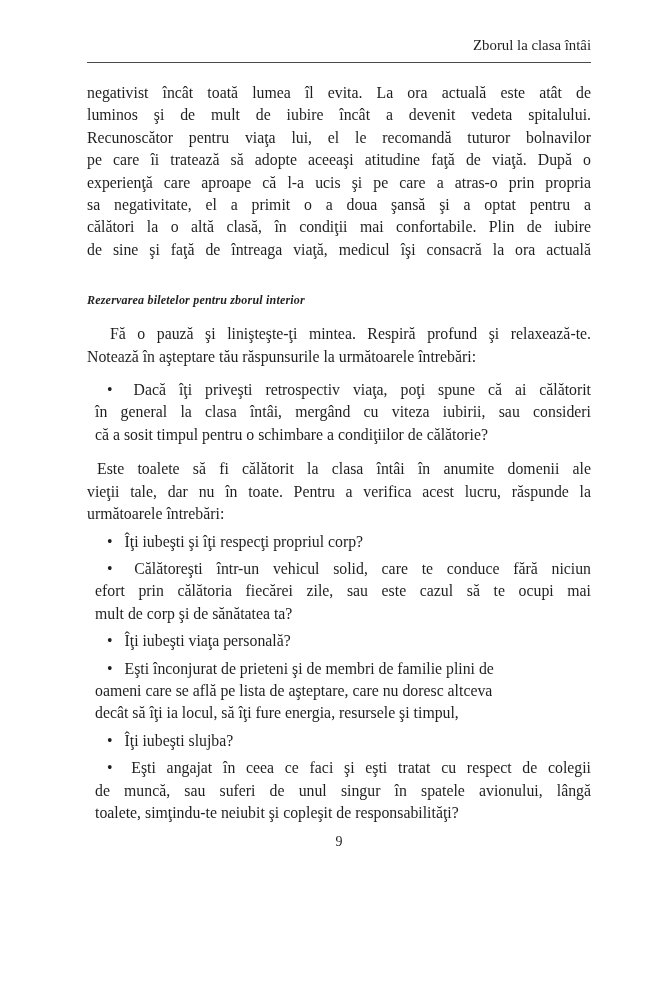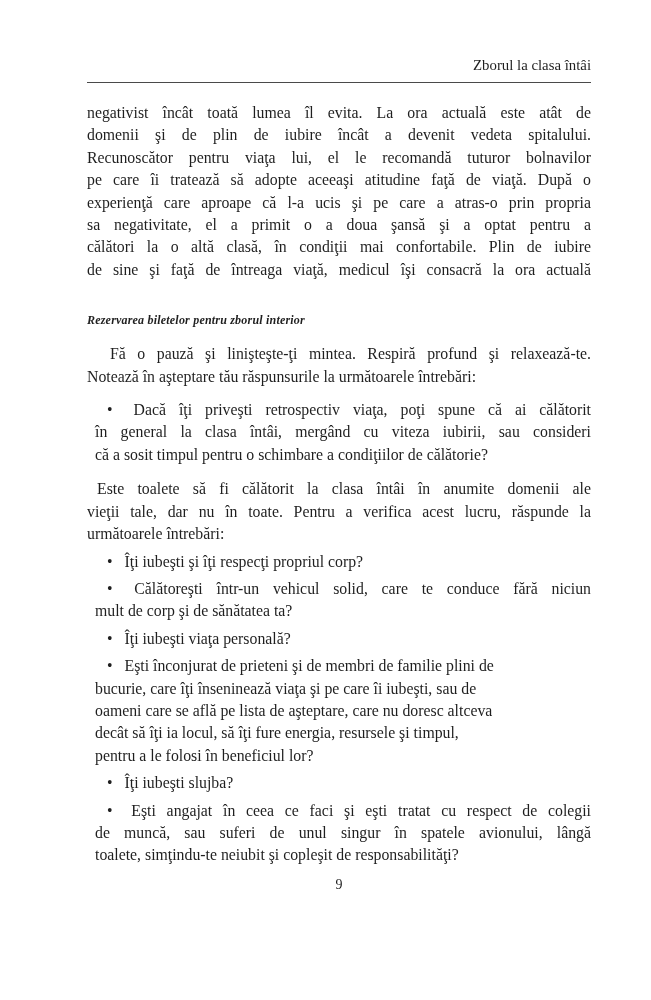--- a/index.html
+++ b/index.html
@@ -5,21 +5,21 @@
   html, body {
     margin: 0; padding: 0;
     background: #ffffff;
   }
   body {
     width: 651px; height: 1000px;
     font-family: "Liberation Serif", "DejaVu Serif", serif;
     color: #1f1f1f;
     overflow: hidden;
   }
-  .page { padding-top: 56px; }
+  .page { padding-top: 36px; }
   .textcol { width: 504px; margin-left: 87px; }
 
   .running-head {
     text-align: right;
     font-size: 14.8px;
     line-height: 18px;
   }
   .head-rule {
     border: none;
     border-top: 1px solid #4a4a4a;
@@ -71,21 +71,21 @@
 
   <div class="textcol">
     <div class="running-head">Zborul la clasa întâi</div>
     <hr class="head-rule">
   </div>
 
   <div class="textcol body-text">
 
     <div class="blk">
       <div class="ln">negativist încât toată lumea îl evita. La ora actuală este atât de</div>
-      <div class="ln">domenii şi de plin de iubire încât a devenit vedeta spitalului.</div>
+      <div class="ln">luminos şi de mult de iubire încât a devenit vedeta spitalului.</div>
       <div class="ln">Recunoscător pentru viaţa lui, el le recomandă tuturor bolnavilor</div>
       <div class="ln">pe care îi tratează să adopte aceeaşi atitudine faţă de viaţă. După o</div>
       <div class="ln">experienţă care aproape că l-a ucis şi pe care a atras-o prin propria</div>
       <div class="ln">sa negativitate, el a primit o a doua şansă şi a optat pentru a</div>
       <div class="ln">călători la o altă clasă, în condiţii mai confortabile. Plin de iubire</div>
       <div class="ln">de sine şi faţă de întreaga viaţă, medicul îşi consacră la ora actuală</div>
     </div>
 
     <div class="section-heading">Rezervarea biletelor pentru zborul interior</div>
 
@@ -105,33 +105,32 @@
       <div class="ln">vieţii tale, dar nu în toate. Pentru a verifica acest lucru, răspunde la</div>
       <div class="lnl">următoarele întrebări:</div>
     </div>
 
     <div class="blk bullet-item">
       <div class="lnl ind12"><span class="bullet">•</span> <span>Îţi iubeşti şi îţi respecţi propriul corp?</span></div>
     </div>
 
     <div class="blk bullet-item">
       <div class="ln ind12"><span class="bullet">•</span> <span>Călătoreşti într-un vehicul solid, care te conduce fără niciun</span></div>
+      <div class="ln">efort prin călătoria fiecărei zile, sau este cazul să te ocupi mai</div>
       <div class="lnl">mult de corp şi de sănătatea ta?</div>
     </div>
 
     <div class="blk bullet-item">
       <div class="lnl ind12"><span class="bullet">•</span> <span>Îţi iubeşti viaţa personală?</span></div>
     </div>
 
     <div class="blk bullet-item">
       <div class="lnl ind12"><span class="bullet">•</span> <span>Eşti înconjurat de prieteni şi de membri de familie plini de</span></div>
-      <div class="lnl">bucurie, care îţi înseninează viaţa şi pe care îi iubeşti, sau de</div>
       <div class="lnl">oameni care se află pe lista de aşteptare, care nu doresc altceva</div>
       <div class="lnl">decât să îţi ia locul, să îţi fure energia, resursele şi timpul,</div>
-      <div class="lnl">pentru a le folosi în beneficiul lor?</div>
     </div>
 
     <div class="blk bullet-item">
       <div class="lnl ind12"><span class="bullet">•</span> <span>Îţi iubeşti slujba?</span></div>
     </div>
 
     <div class="blk bullet-item">
       <div class="ln ind12"><span class="bullet">•</span> <span>Eşti angajat în ceea ce faci şi eşti tratat cu respect de colegii</span></div>
       <div class="ln">de muncă, sau suferi de unul singur în spatele avionului, lângă</div>
       <div class="lnl">toalete, simţindu-te neiubit şi copleşit de responsabilităţi?</div>

